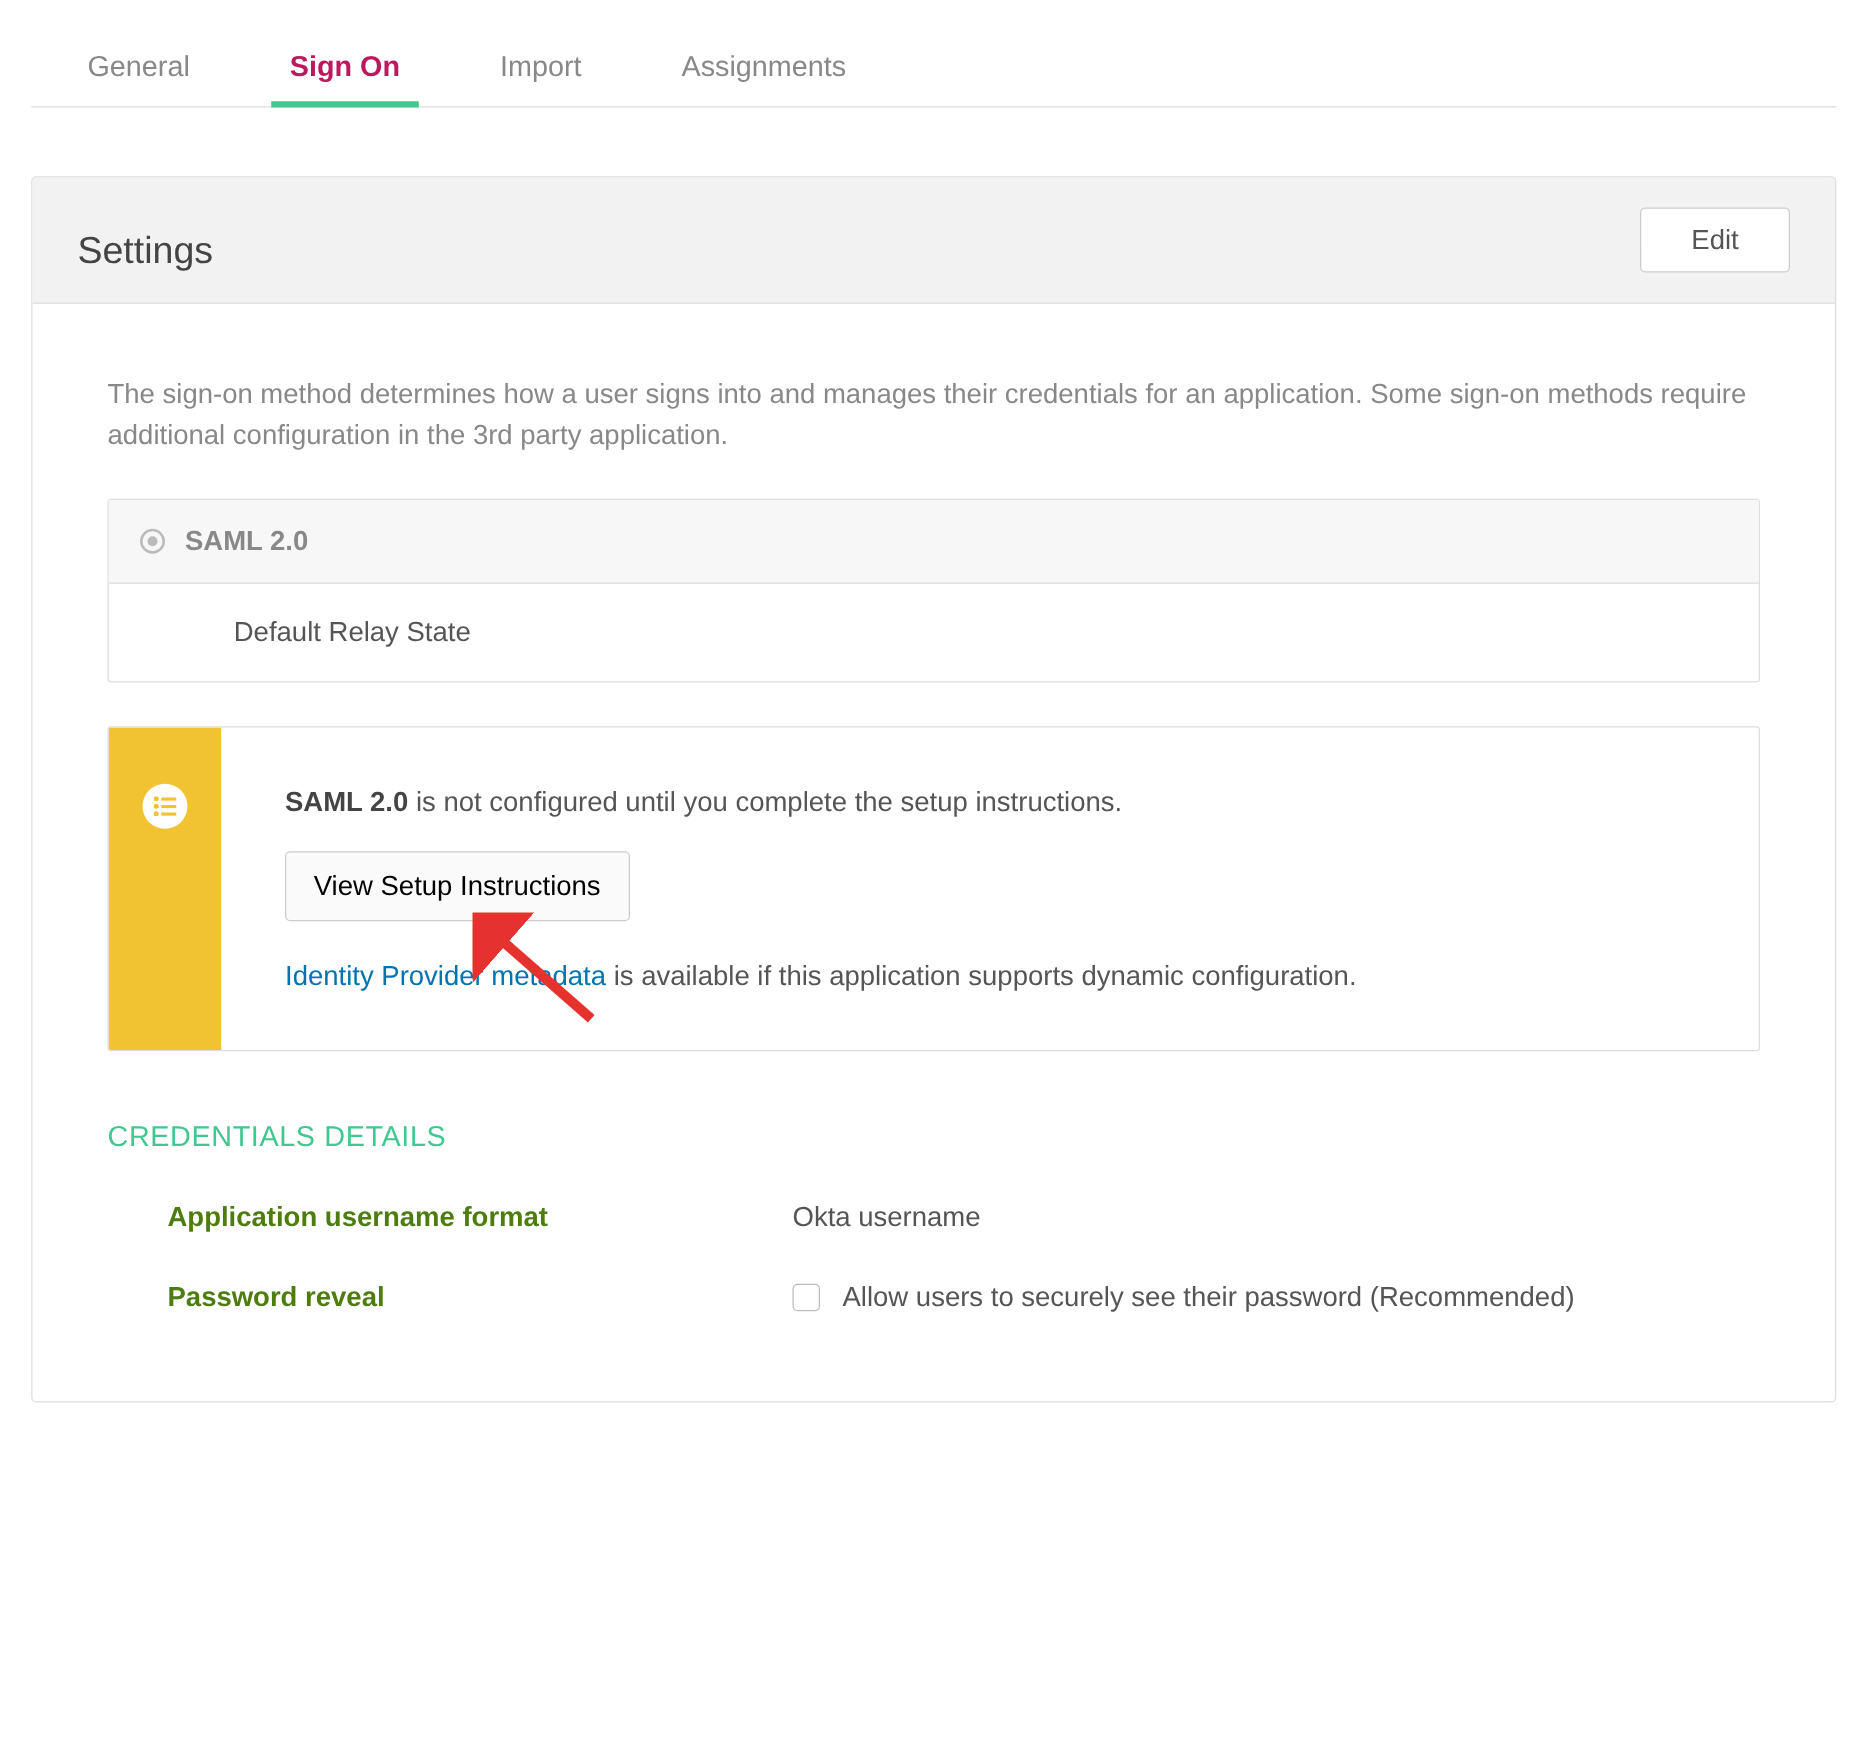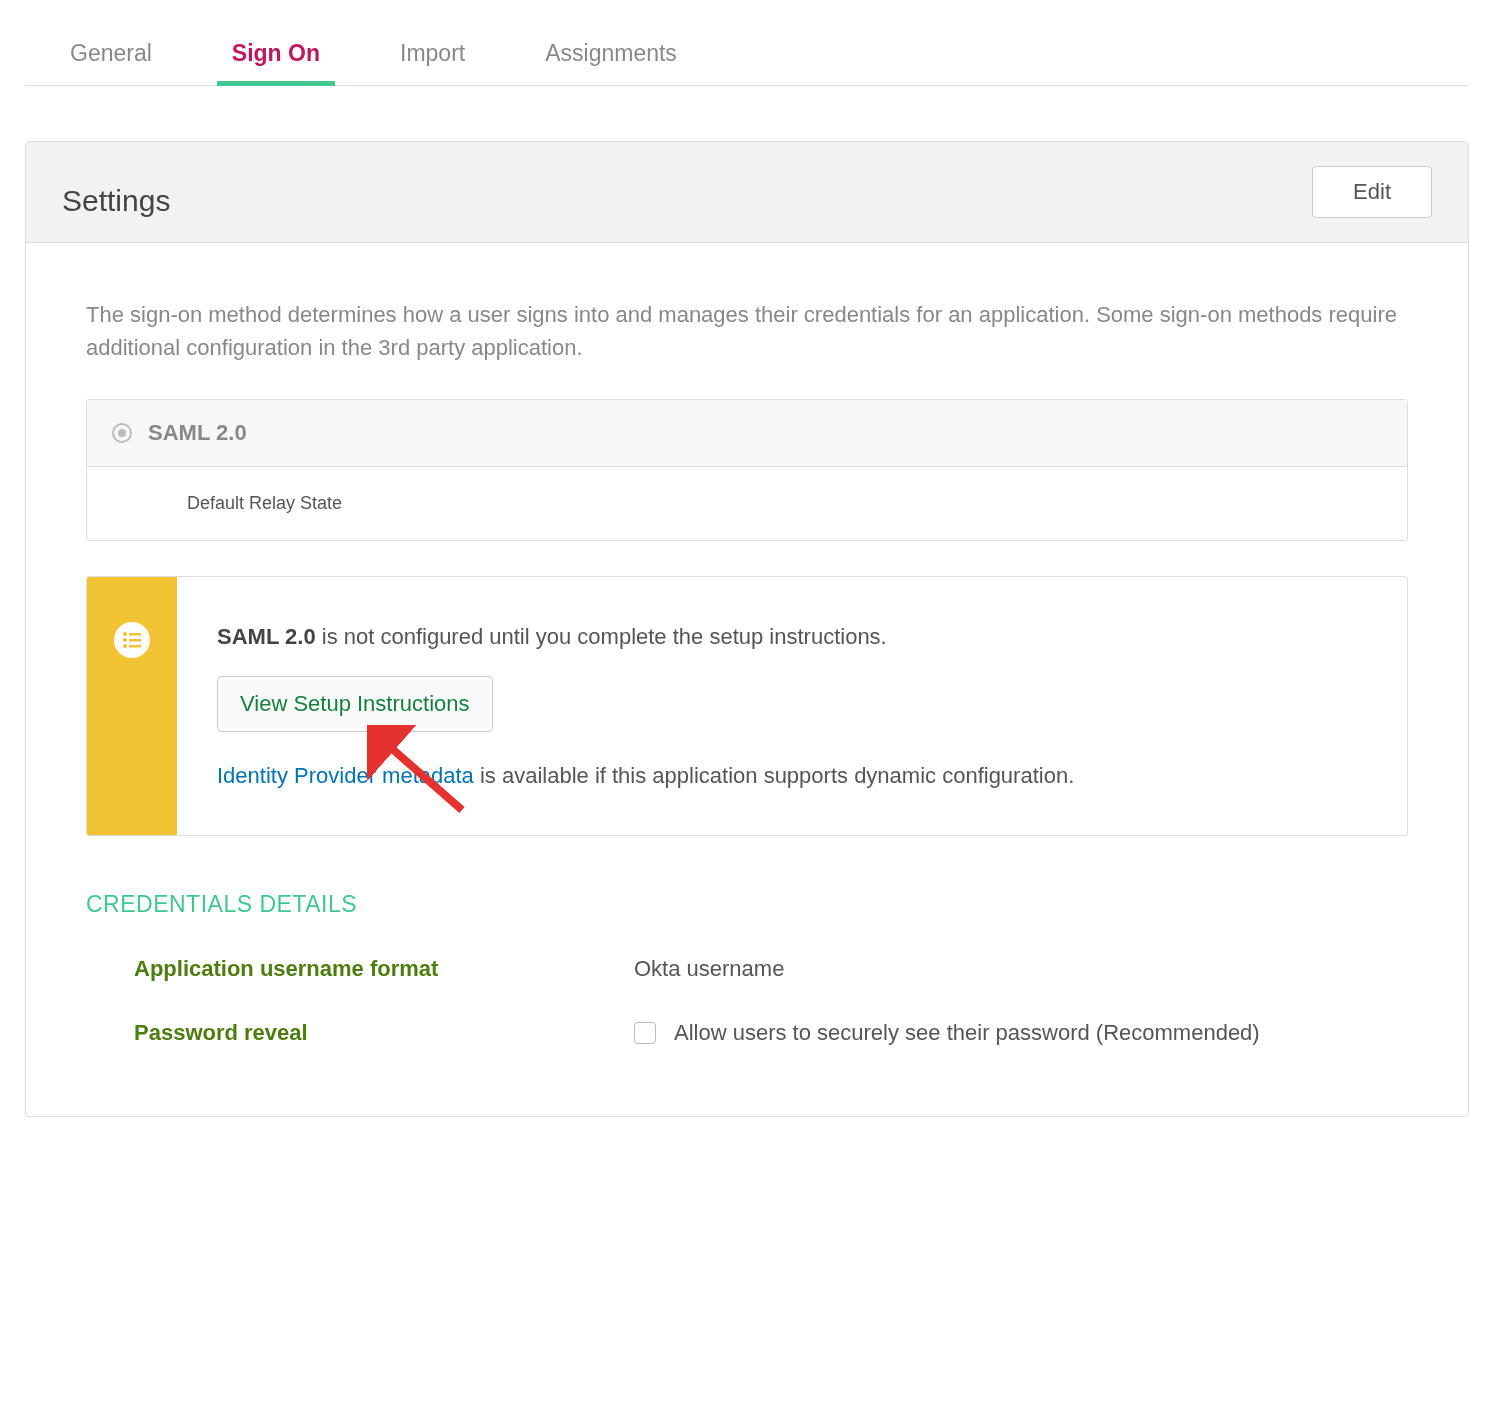--- a/index.html
+++ b/index.html
@@ -105,29 +105,30 @@
     background: #bbb;
     border-radius: 50%;
   }
   .option-label {
     font-size: 22px;
     font-weight: 600;
     color: #888;
   }
   .option-body {
     padding: 26px 25px 26px 100px;
-    font-size: 18px;
+    font-size: 22px;
     color: #555;
   }
   .alert-box {
     border: 1px solid #ddd;
     border-radius: 3px;
     display: flex;
     margin-bottom: 55px;
     overflow: hidden;
+    gap: 11px;
   }
   .alert-strip {
     width: 90px;
     background: #f1c232;
     display: flex;
     align-items: flex-start;
     justify-content: center;
     padding-top: 45px;
   }
   .alert-icon {
@@ -148,21 +149,21 @@
     flex: 1;
   }
   .alert-content strong { color: #444; font-weight: 700; }
   .view-btn {
     display: inline-block;
     background: #fafafa;
     border: 1px solid #ccc;
     border-radius: 4px;
     padding: 14px 22px;
     font-size: 22px;
-    color: #15803d;
+    color: #000000;
     cursor: pointer;
     margin: 22px 0 26px 0;
   }
   .link { color: #0073b1; cursor: pointer; }
   .arrow {
     position: absolute;
     left: 190px;
     top: 148px;
     pointer-events: none;
   }

